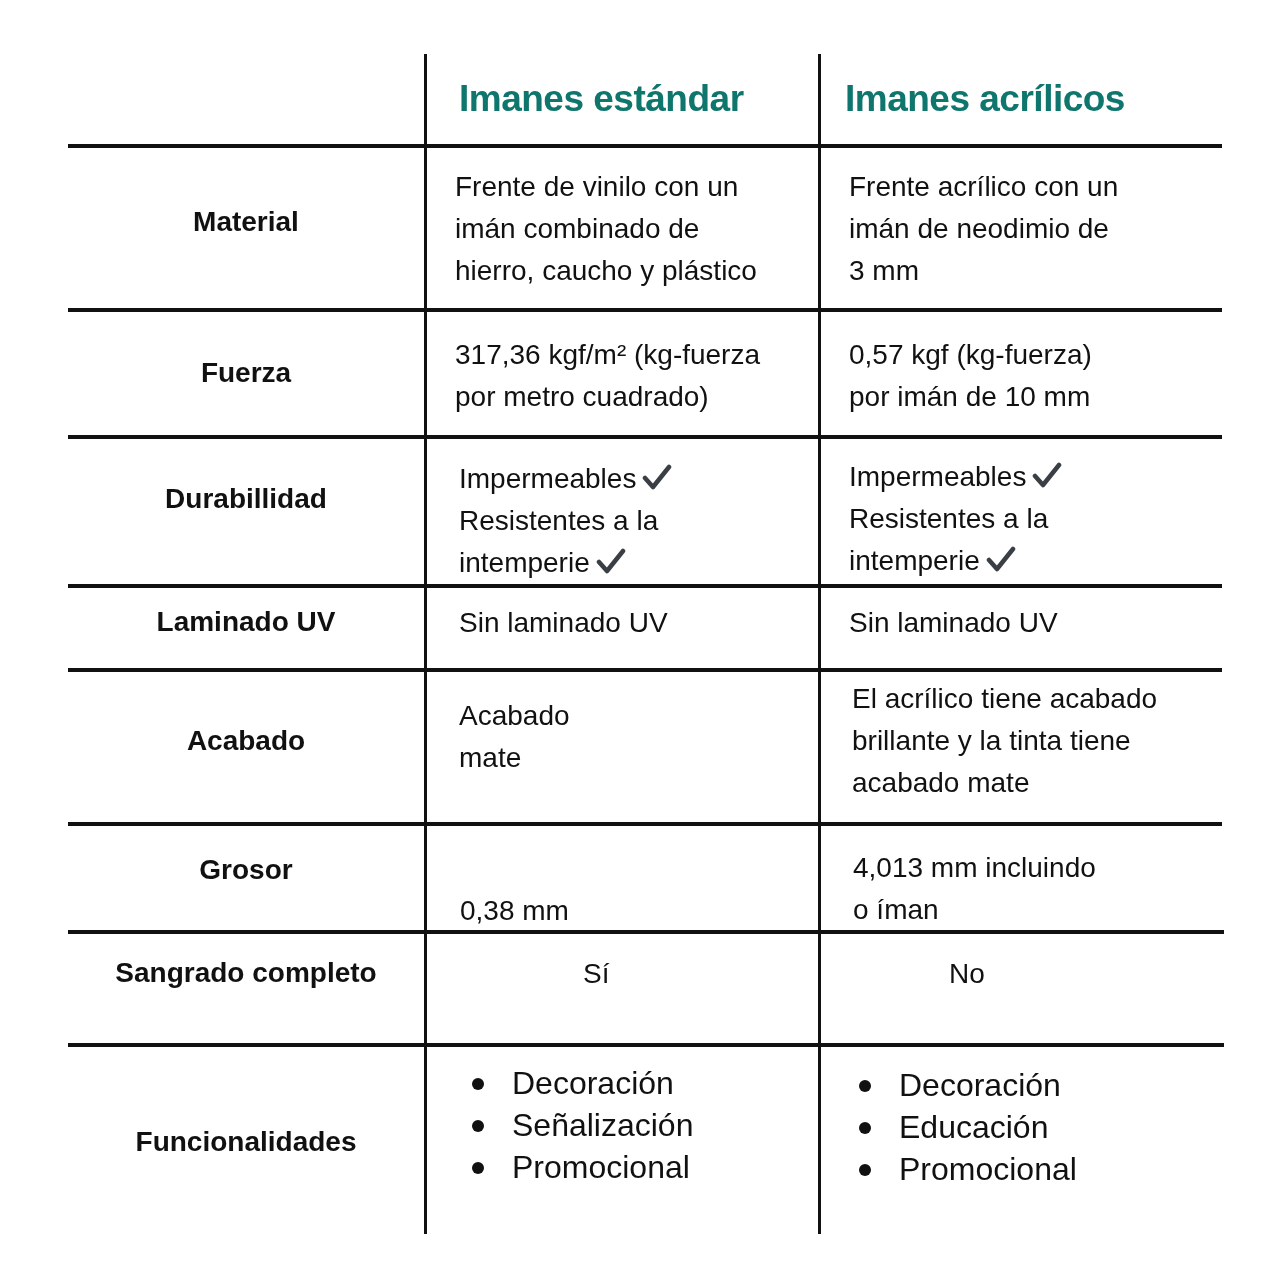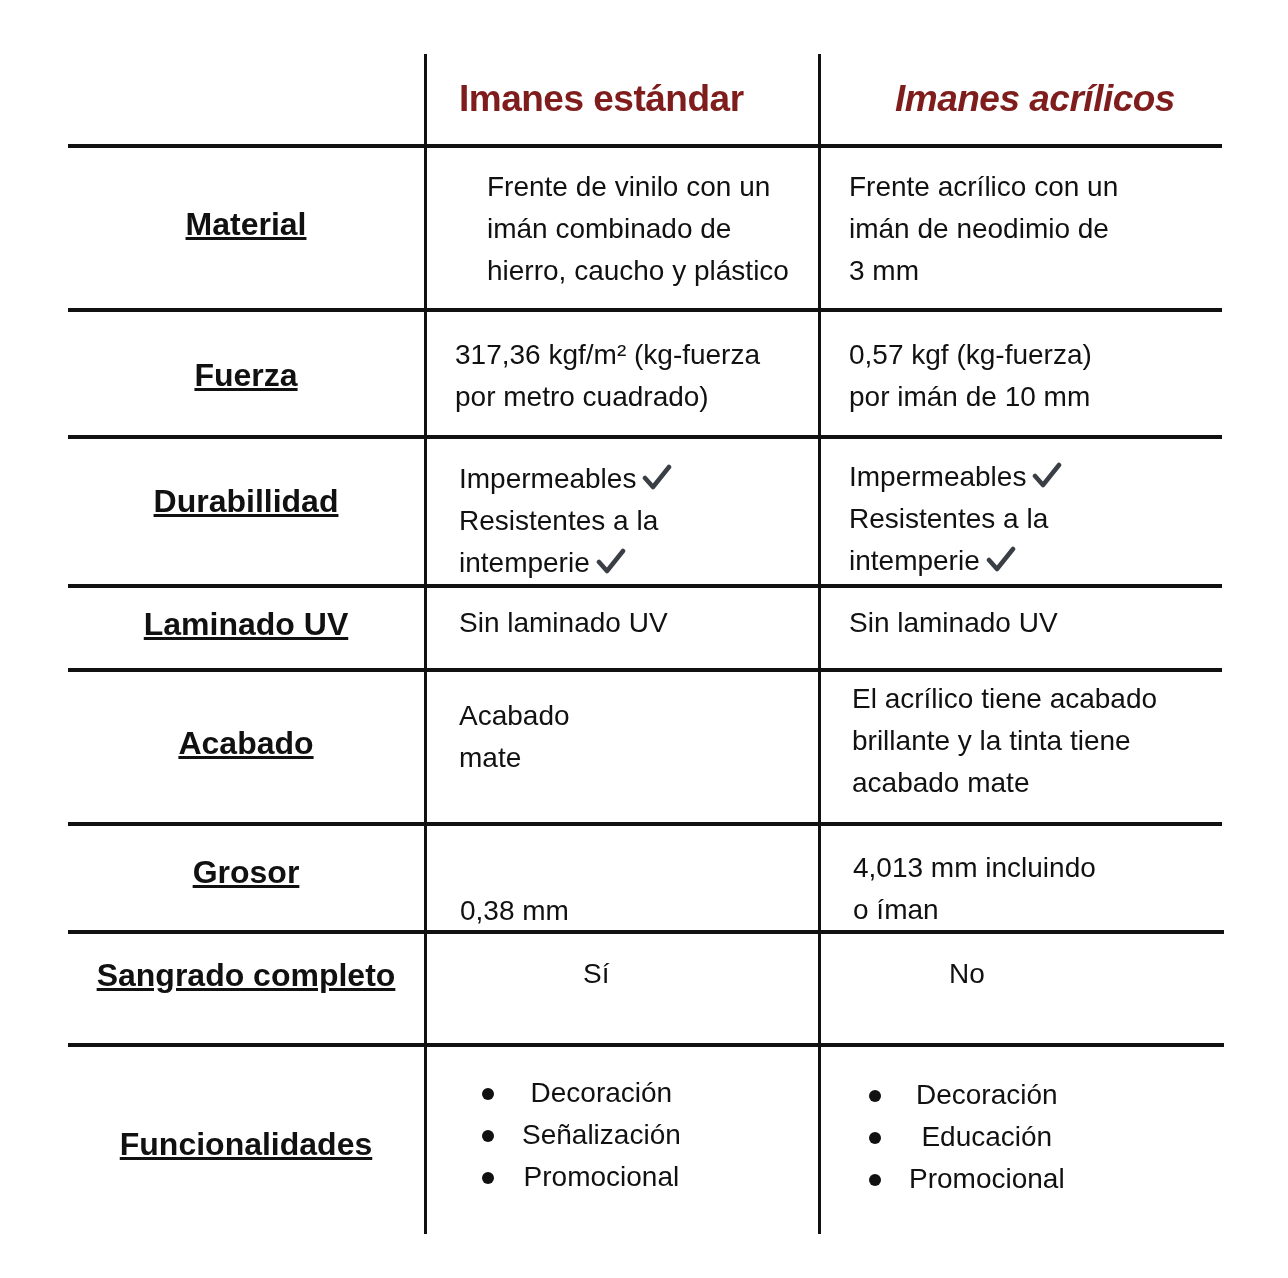--- a/index.html
+++ b/index.html
@@ -1,26 +1,26 @@
 <!DOCTYPE html>
 <html><head>
 <meta charset="utf-8">
 <style>
   html, body { margin: 0; padding: 0; background: #ffffff; }
   body { width: 1288px; height: 1278px; position: relative; overflow: hidden;
          font-family: "Liberation Sans", "DejaVu Sans", sans-serif; color: #111111; }
   .vline { position: absolute; background: #111111; width: 3px; }
   .hline { position: absolute; background: #111111; height: 4px; }
-  .hdr { position: absolute; top: 78px; font-size: 37px; font-weight: bold; color: #7f1d1d;
+  .hdr { position: absolute; top: 78px; font-size: 37px; font-weight: bold; color: #0f766e;
          font-family: "Liberation Sans Narrow", "Liberation Sans", sans-serif; letter-spacing: -0.5px; }
   .label { position: absolute; left: 68px; width: 356px; text-align: center; font-weight: bold;
-           font-size: 32px; text-decoration: underline; }
+           font-size: 28px; }
   .cell { position: absolute; font-size: 28px; line-height: 42px; white-space: pre-line; }
   .check { display: inline-block; width: 30px; height: 28px; vertical-align: -3px; margin-left: 6px; }
-  ul.func { position: absolute; margin: 15px; padding: 0; list-style: none; font-size: 28px; line-height: 42px; text-align: center; }
+  ul.func { position: absolute; margin: 5px; padding: 0; list-style: none; font-size: 32px; line-height: 42px; }
   ul.func li { position: relative; padding-left: 46px; }
   ul.func li .dot { position: absolute; left: 6px; top: 16px; width: 12px; height: 12px; border-radius: 50%; background: #111; }
 </style>
 </head>
 <body>
 
 <div>
 
   <div class="vline" style="left:424px; top:54px; height:1180px;"></div>
   <div class="vline" style="left:818px; top:54px; height:1180px;"></div>
@@ -28,24 +28,24 @@
   <div class="hline" style="left:68px; width:1154px; top:144px;"></div>
   <div class="hline" style="left:68px; width:1154px; top:308px;"></div>
   <div class="hline" style="left:68px; width:1154px; top:435px;"></div>
   <div class="hline" style="left:68px; width:1154px; top:584px;"></div>
   <div class="hline" style="left:68px; width:1154px; top:668px;"></div>
   <div class="hline" style="left:68px; width:1154px; top:822px;"></div>
   <div class="hline" style="left:68px; width:1156px; top:930px;"></div>
   <div class="hline" style="left:68px; width:1156px; top:1043px;"></div>
 
   <div class="hdr" style="left:459px;">Imanes estándar</div>
-  <div class="hdr" style="left:895px;font-style:italic;">Imanes acrílicos</div>
+  <div class="hdr" style="left:845px;">Imanes acrílicos</div>
 
   <div class="label" style="top:206px;">Material</div>
-  <div class="cell" style="left:455px; top:166px;margin-left:32px;">Frente de vinilo con un
+  <div class="cell" style="left:455px; top:166px;">Frente de vinilo con un
 imán combinado de
 hierro, caucho y plástico</div>
   <div class="cell" style="left:849px; top:166px;">Frente acrílico con un
 imán de neodimio de
 3 mm</div>
 
   <div class="label" style="top:357px;">Fuerza</div>
   <div class="cell" style="left:455px; top:334px;">317,36 kgf/m² (kg-fuerza
 por metro cuadrado)</div>
   <div class="cell" style="left:849px; top:334px;">0,57 kgf (kg-fuerza)

